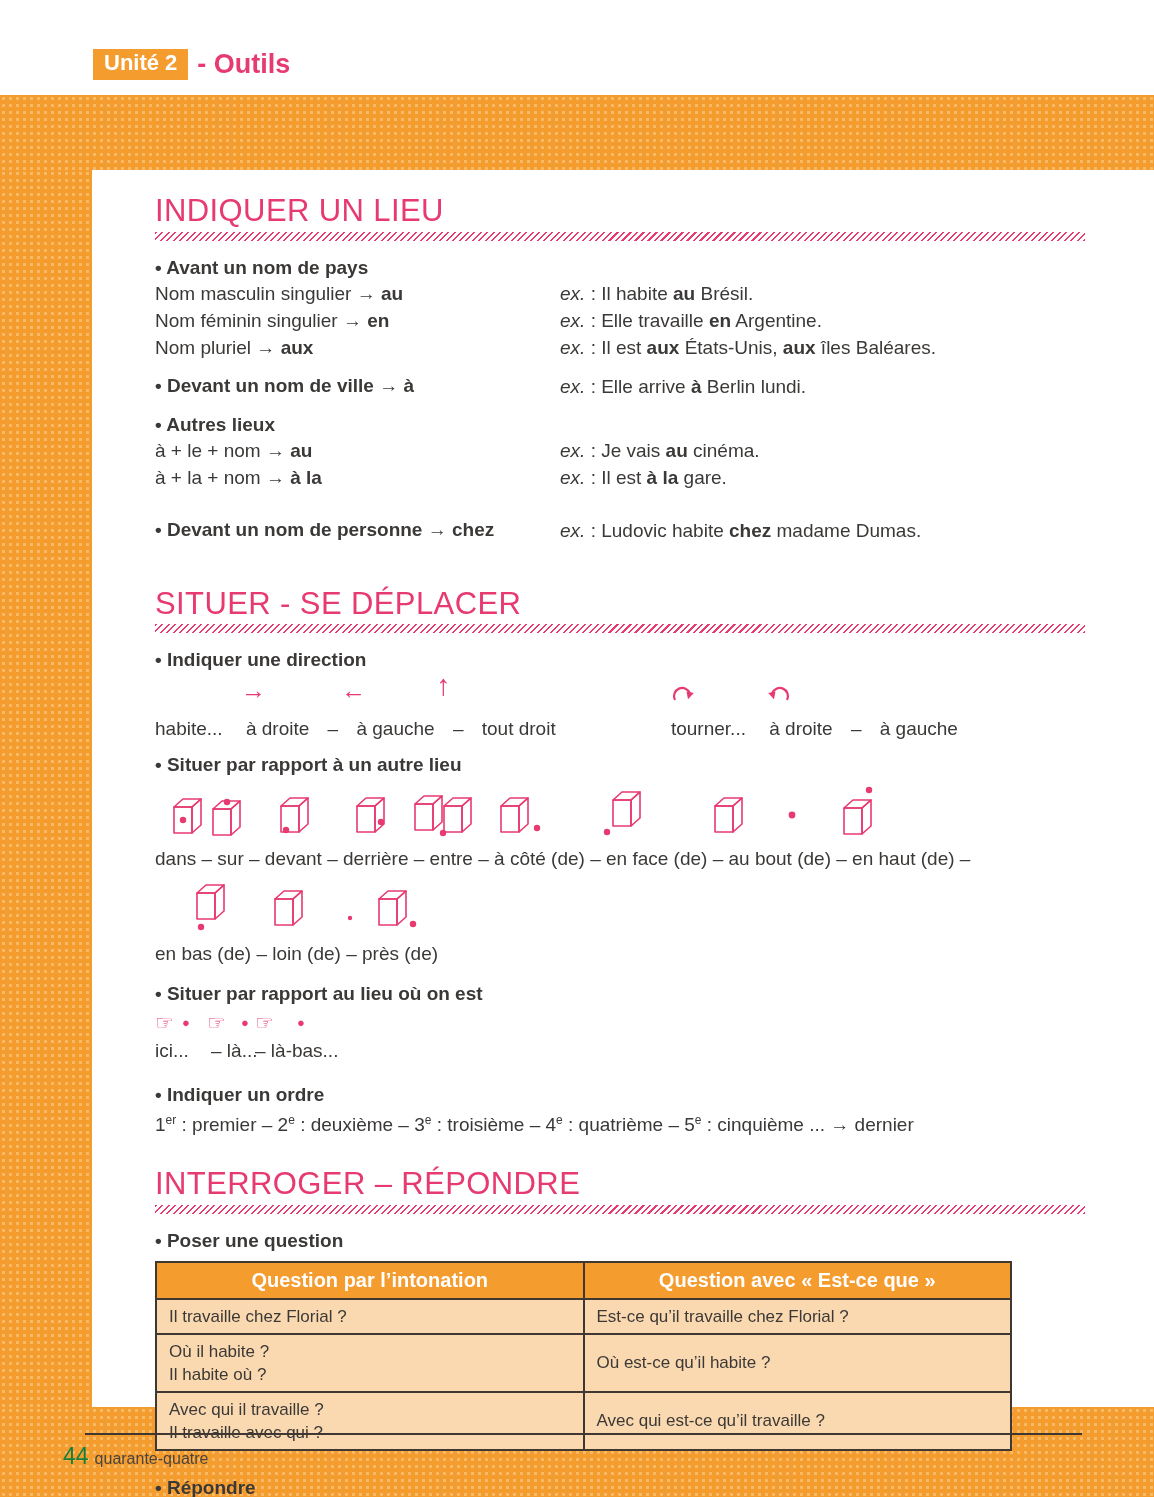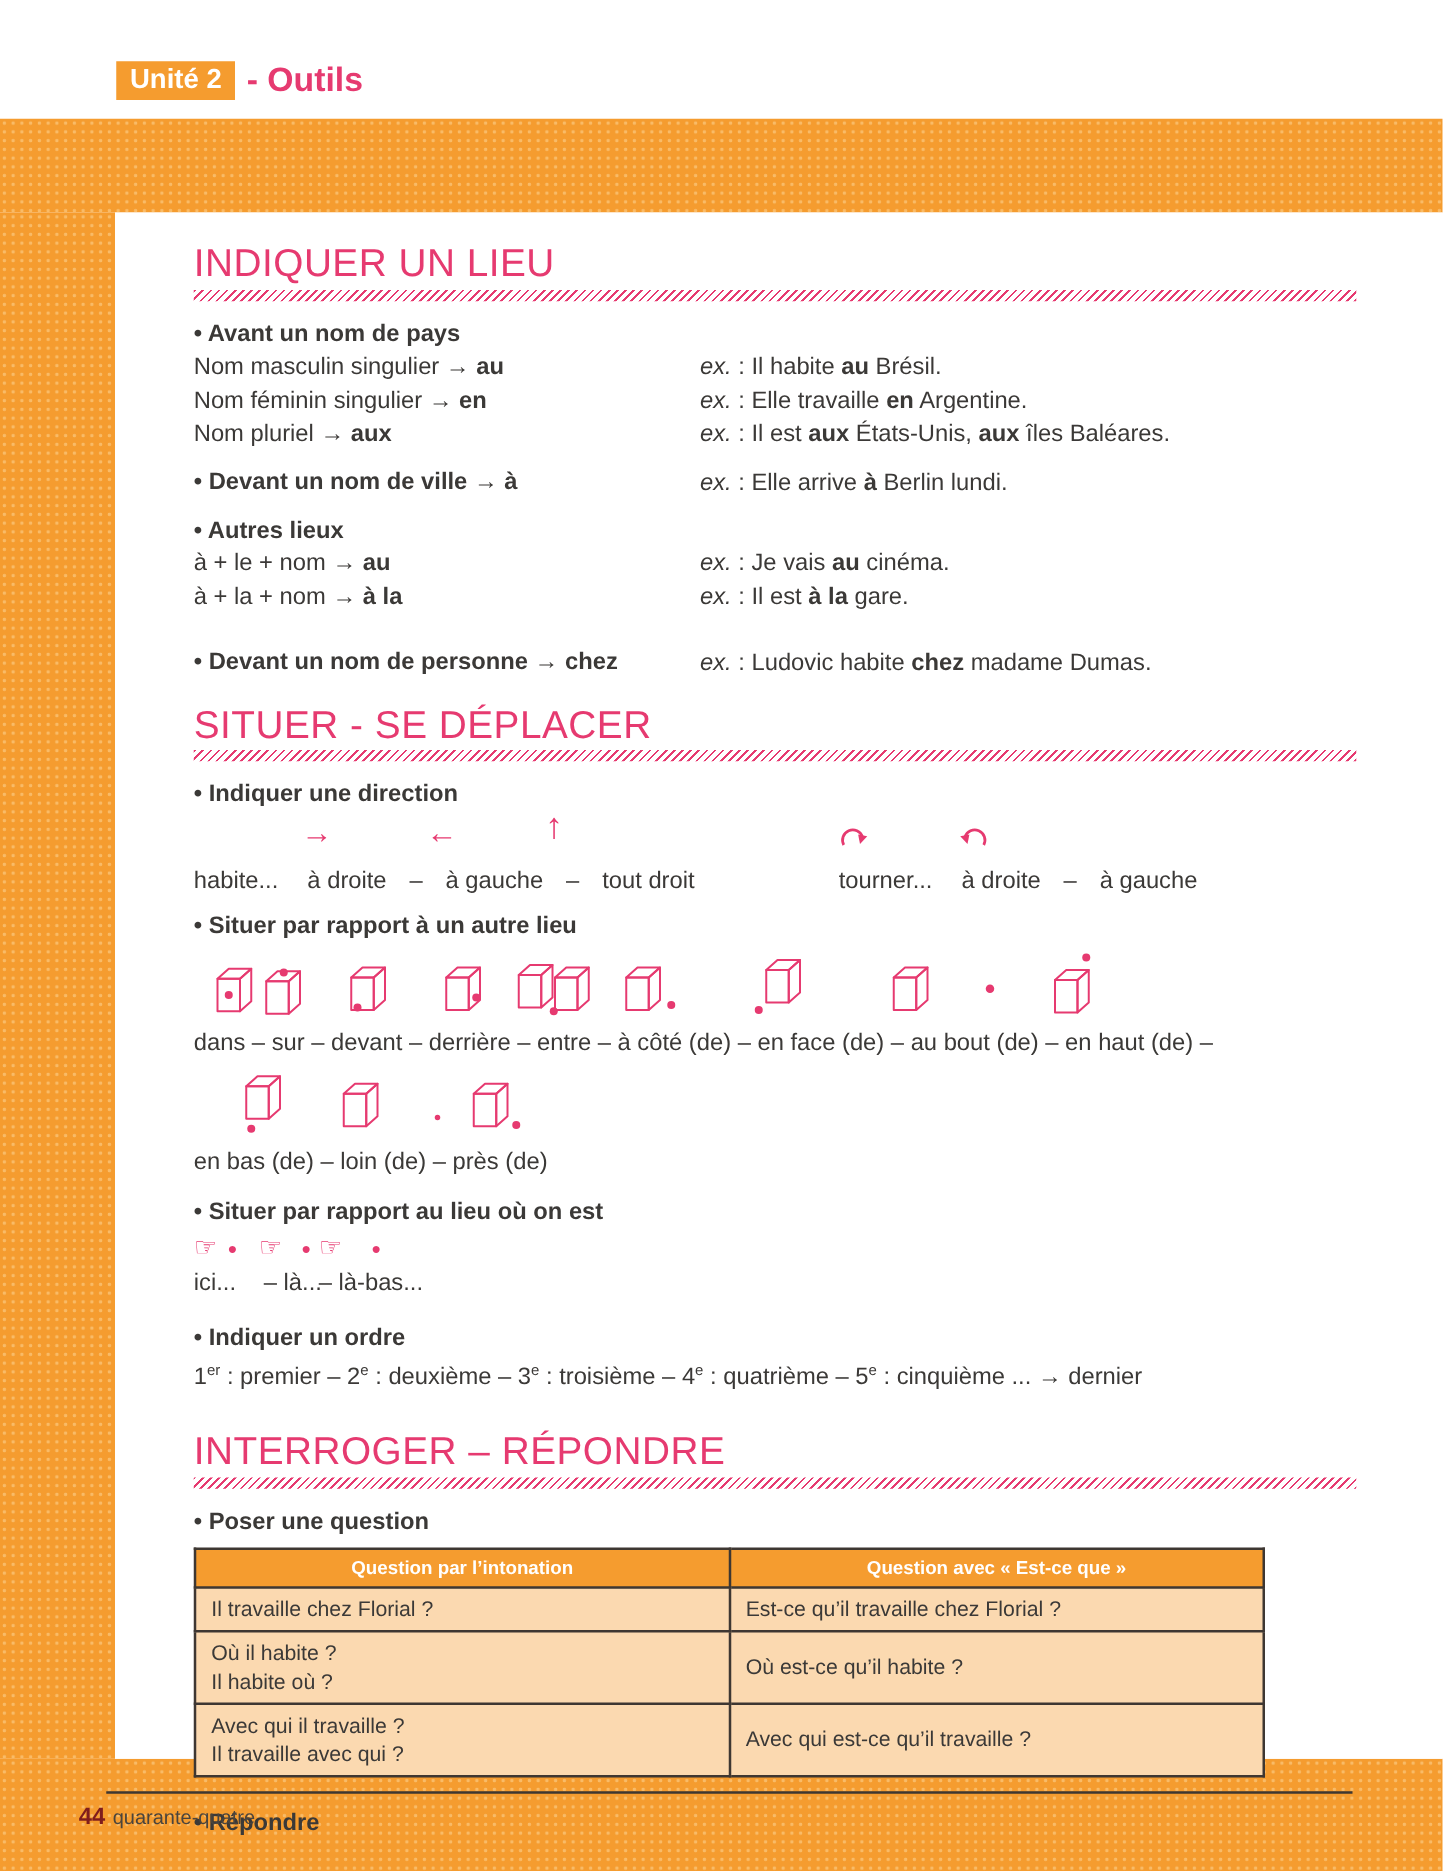--- a/index.html
+++ b/index.html
@@ -51,26 +51,26 @@
   
   .hands-row{position:relative;height:26px;margin-top:6px;}
   .hand-glyph{position:absolute;color:#e63a70;font-size:21px;line-height:22px;top:0;}
   .hand-dot{position:absolute;color:#e63a70;font-size:13px;line-height:22px;top:0;}
   .here-row{position:relative;height:28px;margin-top:2px;font-size:19px;}
   .here-row span{position:absolute;top:0;}
   sup{font-size:12px;}
   
   table{border-collapse:collapse;margin-top:8px;font-size:17px;table-layout:fixed;}
   .qtable{width:857px;}
-  th{background:#f59c2f;color:#fff;font-weight:bold;font-size:15px;padding:6px 8px;border:2px solid #3e3732;text-align:center;}
+  th{background:#f59c2f;color:#fff;font-weight:bold;font-size:20px;padding:6px 8px;border:2px solid #3e3732;text-align:center;}
   td{background:#fbd9b0;border:2px solid #3e3732;padding:5px 12px;line-height:23px;text-align:left;vertical-align:middle;}
   
   .footer-line{position:absolute;left:85px;top:1433px;width:997px;height:2px;background:#3e3732;}
   .footer-text{position:absolute;left:63px;top:1443px;color:#3e3831;}
-  .footer-num{font-weight:bold;font-size:19px;color:#7f1d1d;}
+  .footer-num{font-weight:normal;font-size:23px;color:#15803d;}
   .footer-word{font-size:16px;margin-left:6px;color:#4a443d;}
   i{font-style:italic;}
   b{font-weight:bold;}
 </style>
 </head>
 <body>
 
 <div class="dots band-top"></div>
 <div class="dots margin-left"></div>
 <div class="dots band-bottom"></div>
@@ -112,21 +112,21 @@
   <div class="cols">
     <div class="lcol">à + la + nom → <b>à la</b></div>
     <div class="rcol"><i>ex.</i> : Il est <b>à la</b> gare.</div>
   </div>
 
   <div class="cols" style="margin-top:26px;">
     <div class="lcol bullet" style="margin-top:0;">• Devant un nom de personne → chez</div>
     <div class="rcol"><i>ex.</i> : Ludovic habite <b>chez</b> madame Dumas.</div>
   </div>
 
-  <h2 class="section-title" style="margin-top:20px;">SITUER - SE DÉPLACER</h2>
+  <h2 class="section-title" style="margin-top:44px;">SITUER - SE DÉPLACER</h2>
   <div class="hatch"></div>
 
   <div class="bullet">• Indiquer une direction</div>
 
   <div class="dir-block">
     <span class="dir-arrow" style="left:86px;">→</span>
     <span class="dir-arrow" style="left:186px;">←</span>
     <span class="dir-arrow" style="left:281px;top:-7px;font-size:29px;">↑</span>
     <svg class="dir-svg" style="left:514px;" width="26" height="26" viewBox="0 0 26 26">
       <path d="M6 20 A8.2 8.2 0 1 1 21 13.5" fill="none" stroke="#e63a70" stroke-width="2.2"></path>

